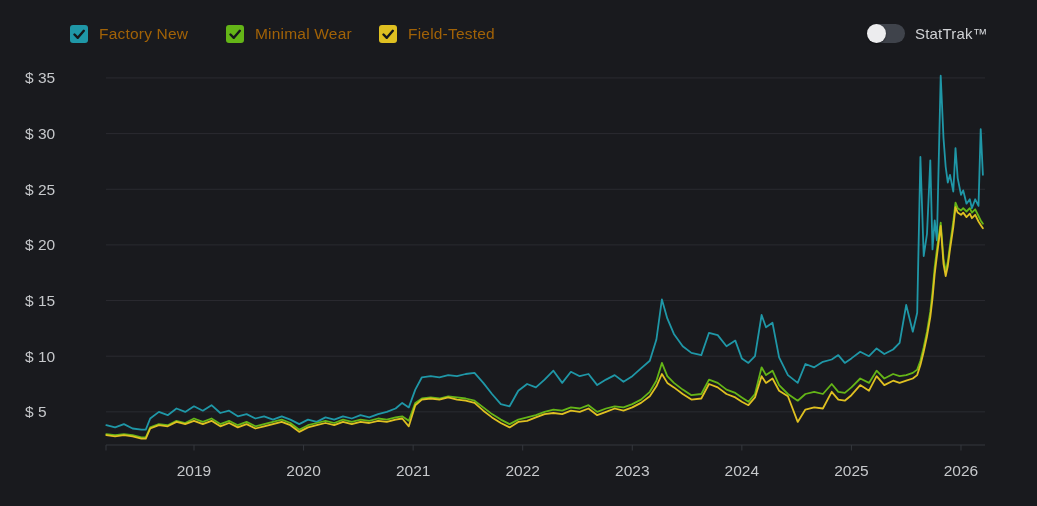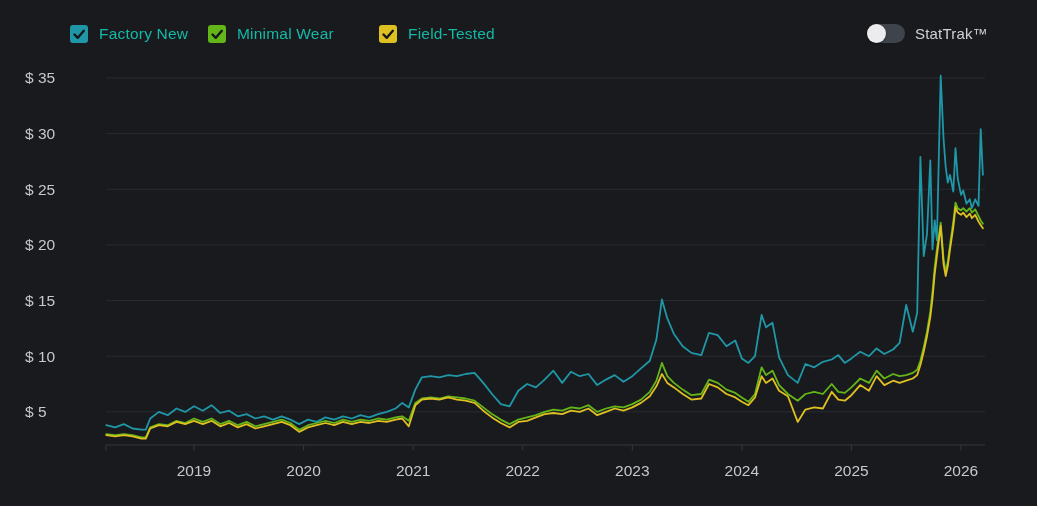--- a/index.html
+++ b/index.html
@@ -13,21 +13,21 @@
     position:absolute;top:25px;
     display:flex;align-items:center;
     cursor:pointer;
   }
   .swatch{
     width:18px;height:18px;border-radius:3px;
     display:flex;align-items:center;justify-content:center;
     margin-right:11px;flex:0 0 auto;
   }
   .legend-label{
-    font-size:15.5px;color:#14b8a6;letter-spacing:.2px;line-height:18px;
+    font-size:15.5px;color:#a16207;letter-spacing:.2px;line-height:18px;
   }
   .toggle{
     position:absolute;left:867px;top:24px;
     width:38px;height:19px;border-radius:10px;
     background:#3f434b;cursor:pointer;
   }
   .toggle-knob{
     position:absolute;left:0;top:0;width:19px;height:19px;
     border-radius:50%;background:#ececee;
     box-shadow:0 1px 2px rgba(0,0,0,.45);
@@ -49,21 +49,21 @@
 
   <div class="legend-item" style="left:70px">
     <span class="swatch" style="background: rgb(31, 151, 167);">
       <svg width="12" height="11" viewBox="0 0 12 11">
         <polyline points="1.5,5.5 4.8,8.8 10.8,1.8" fill="none" stroke="#15171b" stroke-width="2.4" stroke-linecap="round" stroke-linejoin="round"></polyline>
       </svg>
     </span>
     <span class="legend-label">Factory New</span>
   </div>
 
-  <div class="legend-item" style="left:208px">
+  <div class="legend-item" style="left:226px">
     <span class="swatch" style="background: rgb(100, 181, 23);">
       <svg width="12" height="11" viewBox="0 0 12 11">
         <polyline points="1.5,5.5 4.8,8.8 10.8,1.8" fill="none" stroke="#15171b" stroke-width="2.4" stroke-linecap="round" stroke-linejoin="round"></polyline>
       </svg>
     </span>
     <span class="legend-label">Minimal Wear</span>
   </div>
 
   <div class="legend-item" style="left:379px">
     <span class="swatch" style="background: rgb(223, 192, 33);">

